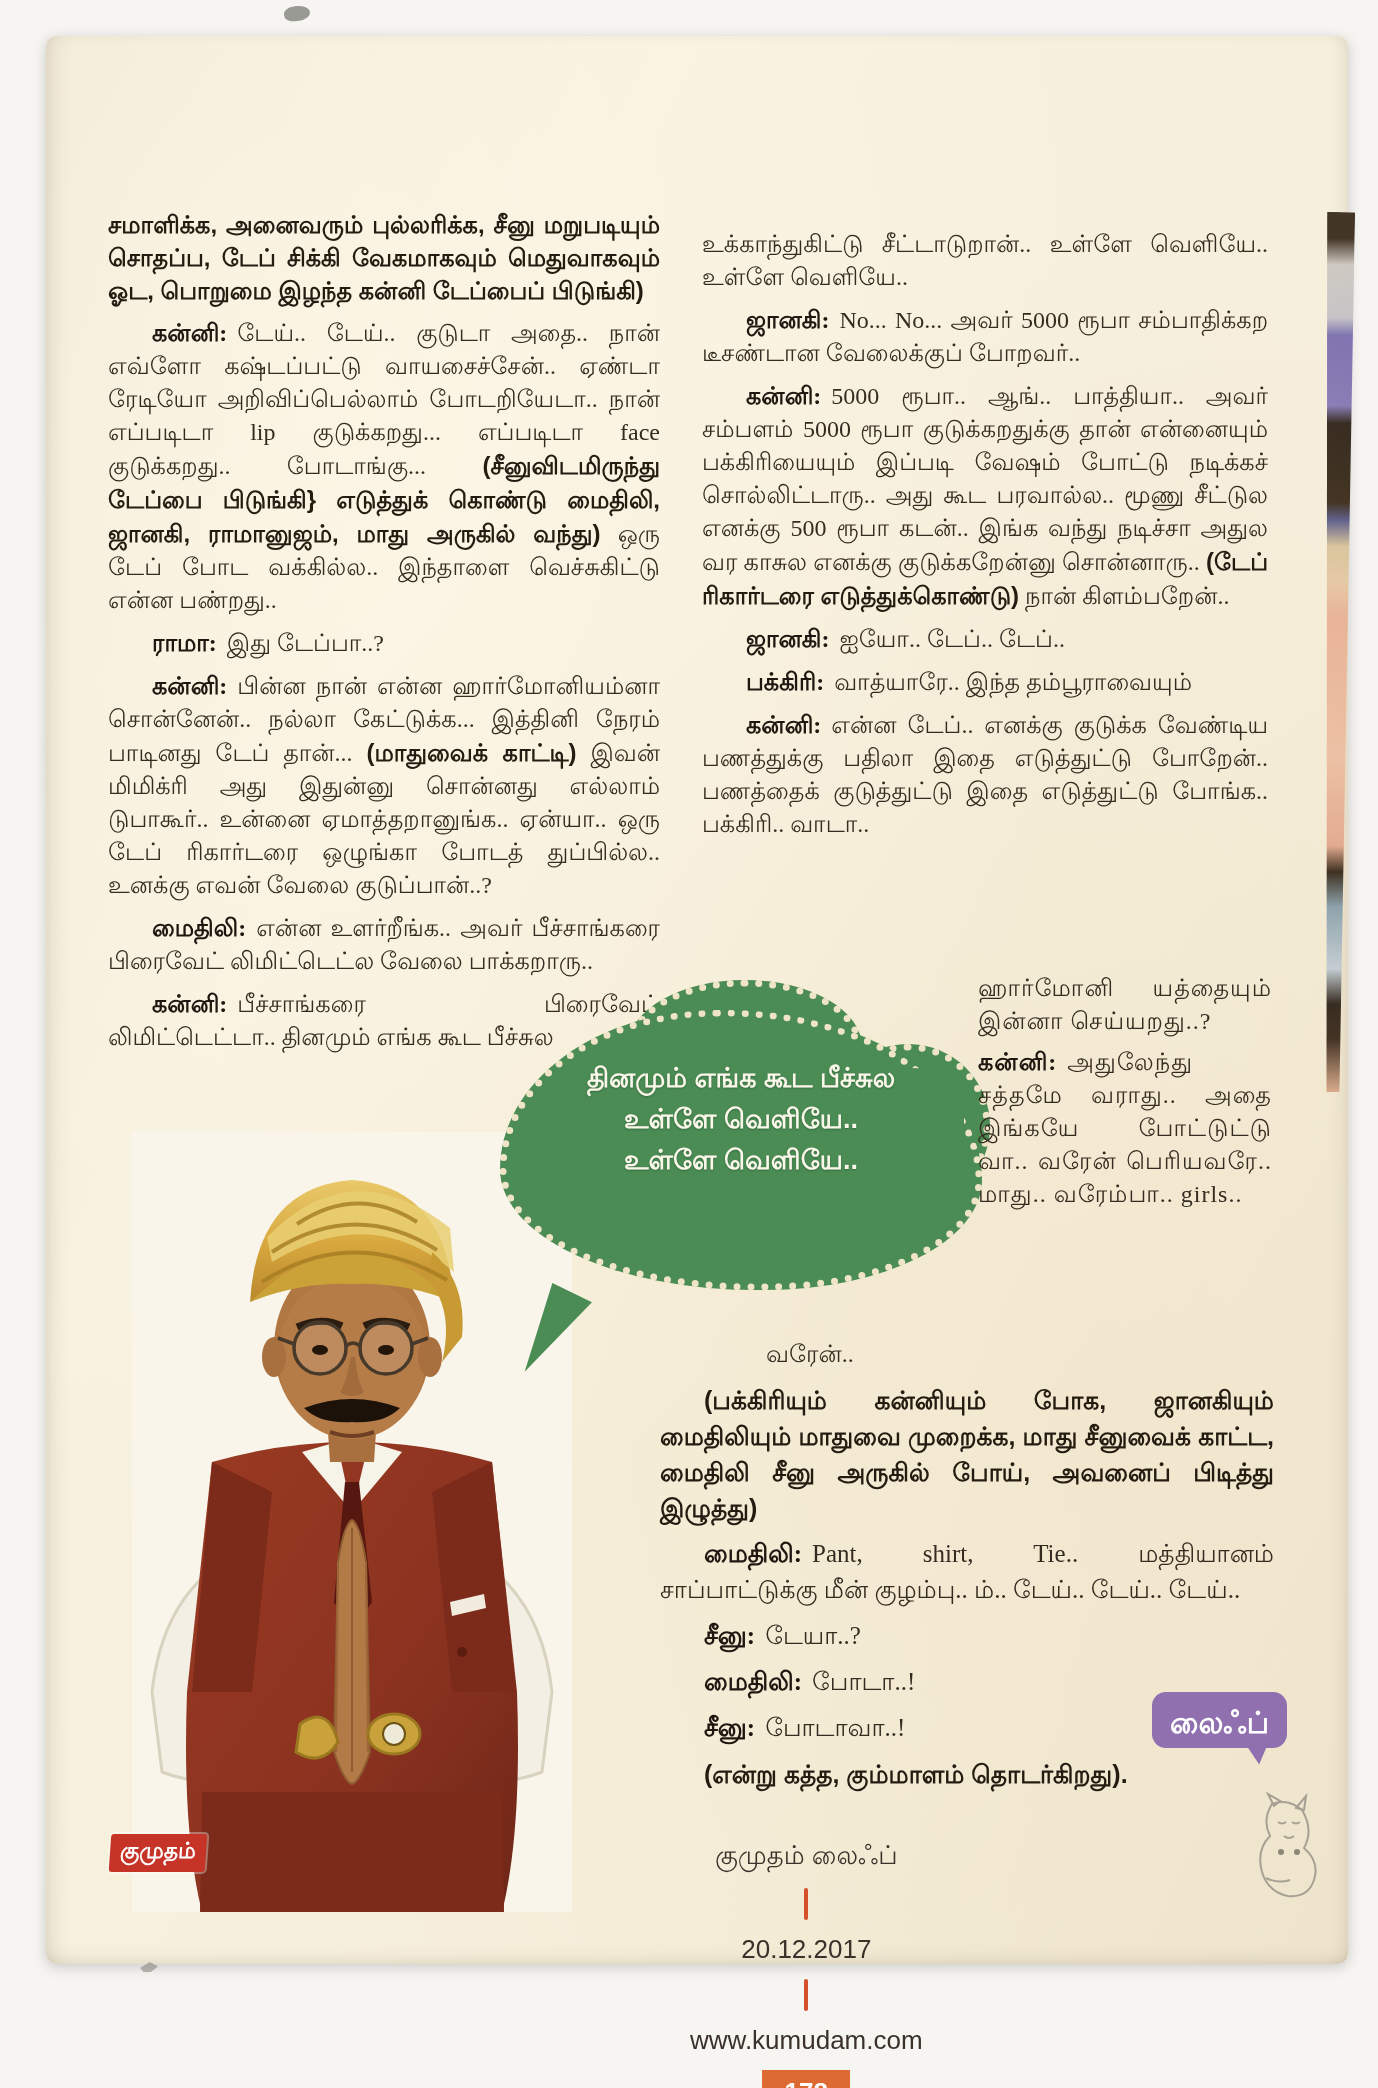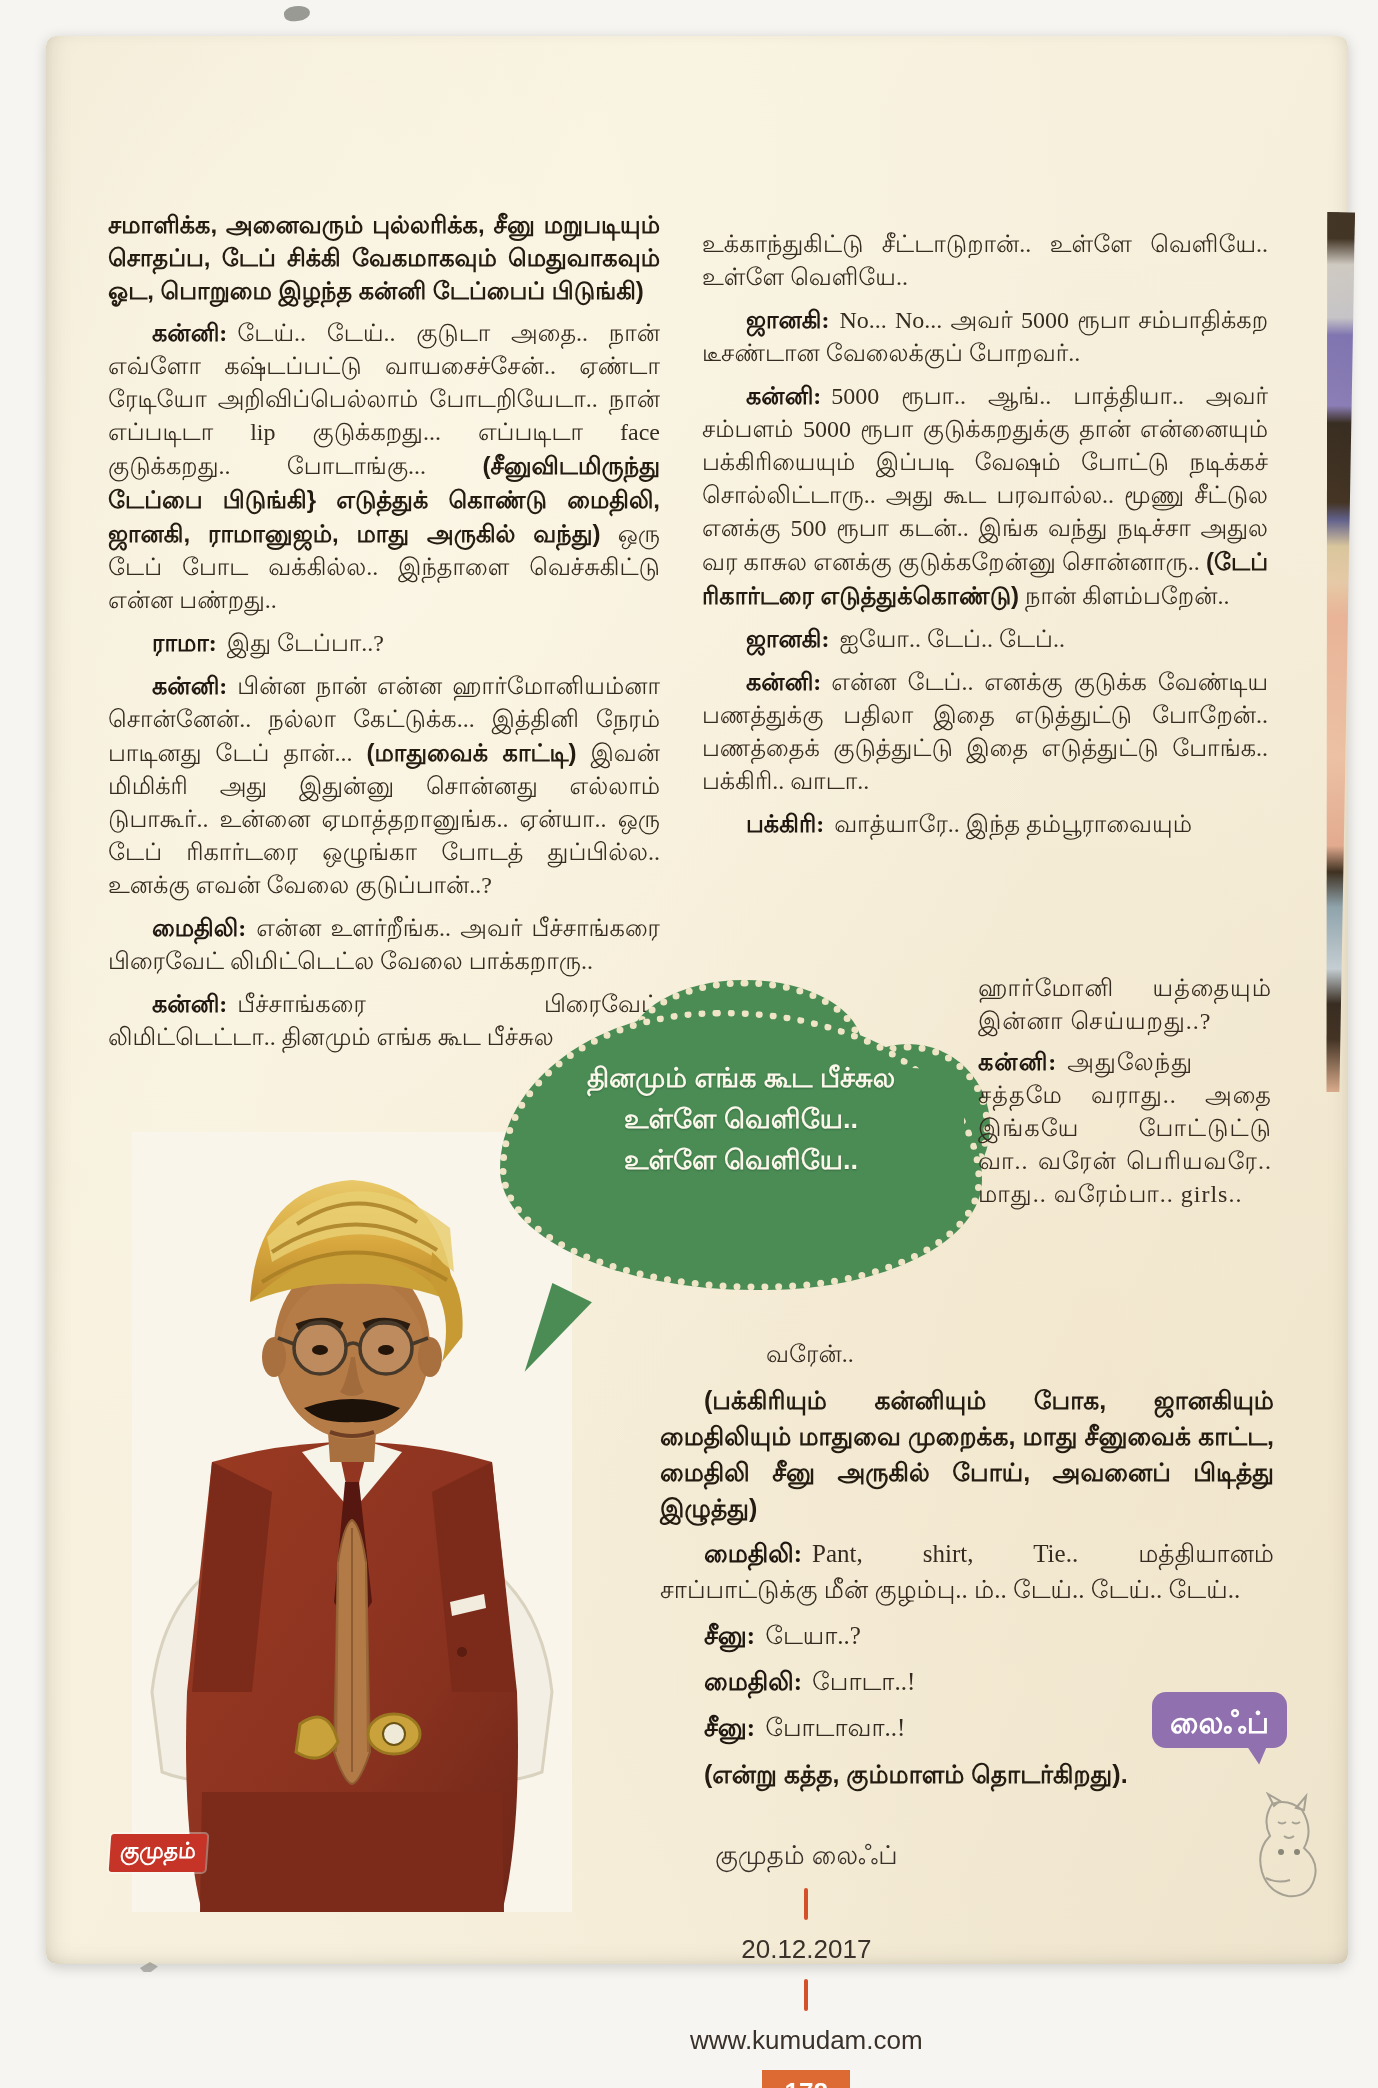--- a/index.html
+++ b/index.html
@@ -248,24 +248,24 @@
   <p class="para dialogue indent">
     <b class="speaker">ஜானகி:</b><span>No... No... அவர் 5000 ரூபா சம்பாதிக்கற டீசண்டான வேலைக்குப் போறவர்..</span>
   </p>
   <p class="para dialogue indent">
     <b class="speaker">கன்னி:</b><span>5000 ரூபா.. ஆங்.. பாத்தியா.. அவர் சம்பளம் 5000 ரூபா குடுக்கறதுக்கு தான் என்னையும் பக்கிரியையும் இப்படி வேஷம் போட்டு நடிக்கச் சொல்லிட்டாரு.. அது கூட பரவால்ல.. மூணு சீட்டுல எனக்கு 500 ரூபா கடன்.. இங்க வந்து நடிச்சா அதுல வர காசுல எனக்கு குடுக்கறேன்னு சொன்னாரு.. </span><b class="stage">(டேப் ரிகார்டரை எடுத்துக்கொண்டு)</b><span> நான் கிளம்பறேன்..</span>
   </p>
   <p class="para dialogue indent">
     <b class="speaker">ஜானகி:</b><span>ஐயோ.. டேப்.. டேப்..</span>
   </p>
   <p class="para dialogue indent">
+    <b class="speaker">பக்கிரி:</b><span>வாத்யாரே.. இந்த தம்பூராவையும்</span>
+  </p>
+  <p class="para dialogue indent">
     <b class="speaker">கன்னி:</b><span>என்ன டேப்.. எனக்கு குடுக்க வேண்டிய பணத்துக்கு பதிலா இதை எடுத்துட்டு போறேன்.. பணத்தைக் குடுத்துட்டு இதை எடுத்துட்டு போங்க.. பக்கிரி.. வாடா..</span>
-  </p>
-  <p class="para dialogue indent">
-    <b class="speaker">பக்கிரி:</b><span>வாத்யாரே.. இந்த தம்பூராவையும்</span>
   </p>
 </div>
 
 <div id="side-col">
   <p class="para dialogue">ஹார்மோனி யத்தையும் இன்னா செய்யறது..?</p>
   <p class="para dialogue">
     <b class="speaker">கன்னி:</b><span>அதுலேந்து சத்தமே வராது.. அதை இங்கயே போட்டுட்டு வா.. வரேன் பெரியவரே.. மாது.. வரேம்பா.. girls..</span>
   </p>
 </div>
 <div id="vareen-line" class="dialogue">வரேன்..</div>

